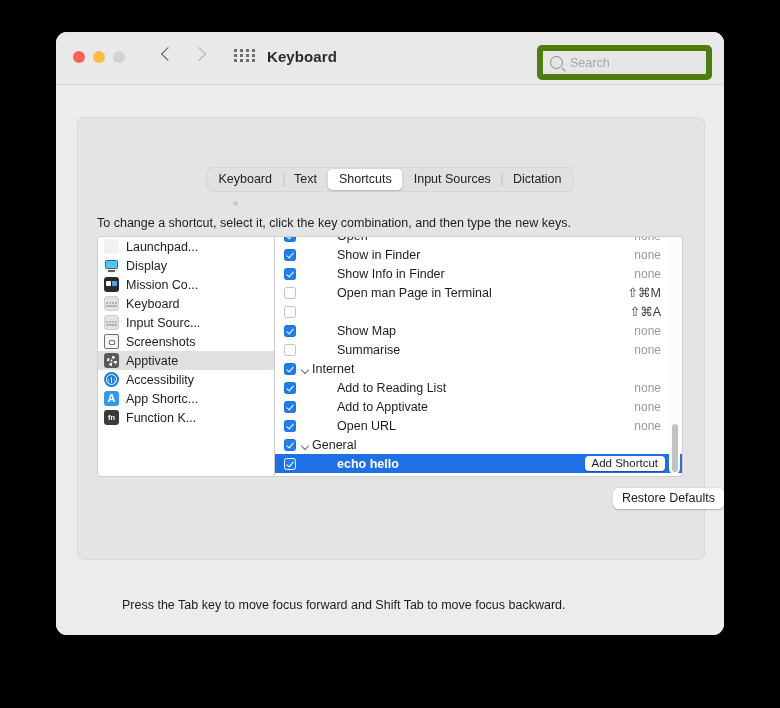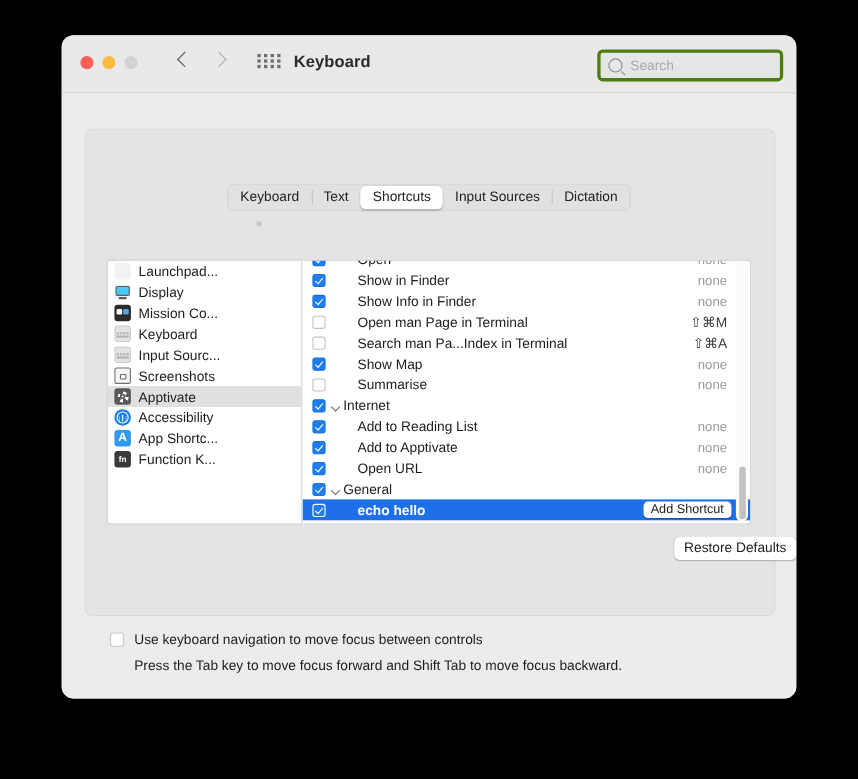--- a/index.html
+++ b/index.html
@@ -113,21 +113,21 @@
     letter-spacing: 0.1px;
   }
 
   .searchbox {
     position: absolute;
     right: 12px;
     top: 13px;
     width: 163px;
     height: 23px;
     background: #e6e6e6;
-    border: 3px solid #4d7c0f;
+    border: 6px solid #4d7c0f;
     border-radius: 5px;
   }
   .searchbox .mag {
     position: absolute;
     left: 7px;
     top: 4.5px;
     width: 11px;
     height: 11px;
     border: 1.4px solid #8a8a8e;
     border-radius: 50%;
@@ -520,21 +520,21 @@
     top: -2px;
     width: 5px;
     height: 5px;
     border-right: 1.4px solid #6b6b6b;
     border-bottom: 1.4px solid #6b6b6b;
     transform: rotate(45deg);
   }
 
   .lname { margin-left: 0; }
   .lrow.group .lname { font-size: 12.5px; }
-  .lrow.child .lname { margin-left: 29px; }
+  .lrow.child .lname { margin-left: 41px; }
   .lrow.selected .lname { font-weight: bold; }
 
   .lkey {
     position: absolute;
     right: 21px;
     font-size: 12px;
     color: #9a9a9e;
   }
   .lkey.glyph { color: #3b3b3b; font-size: 12.5px; }
 
@@ -662,20 +662,21 @@
       <div class="panel"></div>
 
       <div class="tabs">
         <div class="tab">Keyboard</div>
         <div class="tab sep">Text</div>
         <div class="tab active">Shortcuts</div>
         <div class="tab">Input Sources</div>
         <div class="tab sep">Dictation</div>
       </div>
 
+      <div class="hint">To change a shortcut, select it, click the key combination, and then type the new keys.</div>
 
       <div class="lists">
 
         <div class="sidebar">
           <div class="srow">
             <span class="sicon ic-launchpad">
               <i style="background:#f05a5a"></i>
                 <i style="background:#f7a93b"></i>
                 <i style="background:#f2d04b"></i>
               <i style="background:#6fd36f"></i>
@@ -760,21 +761,20 @@
               </div>
 
               <div class="lrow child">
                 <span class="cbox"></span>
                 <span class="lname">Open man Page in Terminal</span>
                 <span class="lkey glyph">⇧⌘M</span>
               </div>
 
               <div class="lrow child">
                 <span class="cbox"></span>
-                <span class="lname">Search man Pa...Index in Terminal</span>
                 <span class="lkey glyph">⇧⌘A</span>
               </div>
 
               <div class="lrow child">
                 <span class="cbox on"></span>
                 <span class="lname">Show Map</span>
                 <span class="lkey">none</span>
               </div>
 
               <div class="lrow child">
@@ -825,22 +825,18 @@
           <div class="vscroll">
             <div class="vthumb"></div>
           </div>
         </div>
       </div>
 
       <div class="divdot"></div>
 
       <div class="restore">Restore Defaults</div>
 
-      <div class="knav">
-        <span class="kcb"></span>
-        <span class="klabel">Use keyboard navigation to move focus between controls</span>
-      </div>
 
       <div class="knote">Press the Tab key to move focus forward and Shift Tab to move focus backward.</div>
 
     </div>
   </div>
 </div>
 
 </body></html>

